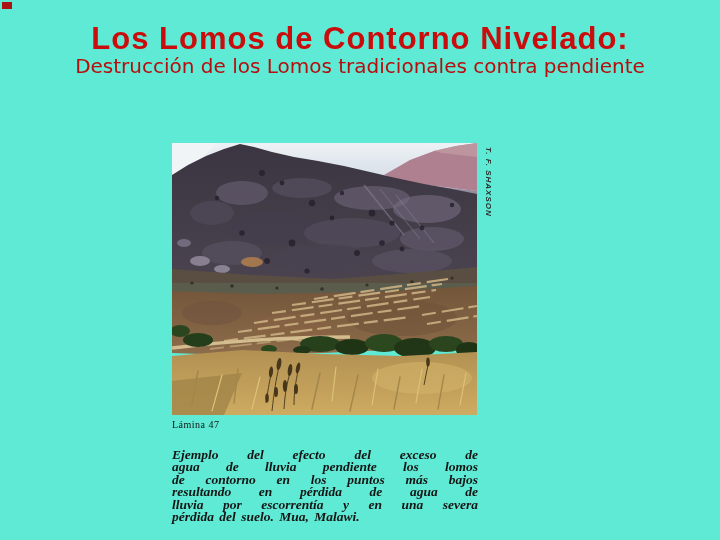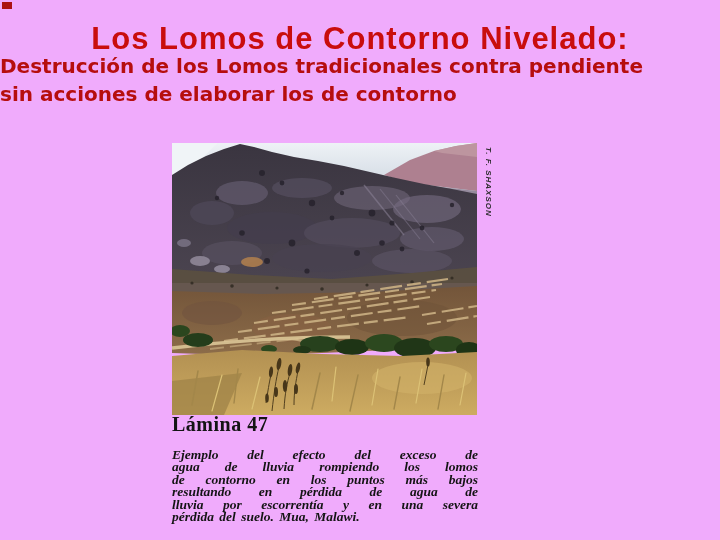--- a/index.html
+++ b/index.html
@@ -1,66 +1,65 @@
 <!DOCTYPE html>
 <html><head>
 <meta charset="utf-8">
 <style>
   html,body{margin:0;padding:0;background:#ffffff;}
   .slide{
-    position:relative;width:720px;height:540px;background:#f0abfc;overflow:hidden;
+    position:relative;width:720px;height:540px;background:#5eead4;overflow:hidden;
     font-family:"Liberation Sans",sans-serif;
   }
   .corner-mark{
     position:absolute;left:2px;top:2px;width:10px;height:7px;background:#ab1212;
   }
   .title{
     position:absolute;top:22px;left:0;width:720px;text-align:center;
     font-family:"Liberation Sans",sans-serif;font-weight:bold;font-size:31px;line-height:34px;
     letter-spacing:1px;color:#c90d0d;white-space:nowrap;
   }
   .subtitle{
-    position:absolute;top:52px;left:0;width:720px;
-    font-family:"DejaVu Sans",sans-serif;font-weight:bold;font-size:20px;line-height:28px;
+    position:absolute;top:52px;left:0;width:720px;text-align:center;
+    font-family:"DejaVu Sans",sans-serif;font-weight:normal;font-size:20px;line-height:28px;
     color:#b60e0e;white-space:nowrap;
   }
   .photo{
     position:absolute;left:172px;top:143px;width:305px;height:272px;display:block;
   }
   .credit{
     position:absolute;left:493px;top:147px;transform-origin:0 0;transform:rotate(90deg);
     font-family:"Liberation Sans",sans-serif;font-style:italic;font-weight:bold;
     font-size:8px;letter-spacing:1px;color:#2a2a2a;white-space:nowrap;
   }
   .caption{
     position:absolute;left:172px;top:417px;width:306px;color:#141414;
     font-family:"Liberation Serif",serif;
   }
   .caption-title{
-    font-weight:bold;font-size:20px;line-height:15px;letter-spacing:0.5px;
+    font-weight:normal;font-size:10px;line-height:15px;letter-spacing:0.5px;
   }
   .caption-body{margin-top:17px;}
   .caption-line{
     font-style:italic;font-weight:bold;font-size:13.5px;line-height:12.4px;
     text-align:justify;text-align-last:justify;white-space:normal;
   }
   .caption-line.last{text-align-last:left;word-spacing:2px;}
 </style>
 </head>
 <body>
 
 <div class="slide">
 
   <div class="corner-mark"></div>
 
   <div class="title">Los Lomos de Contorno Nivelado:</div>
 
   <div class="subtitle">
     <div>Destrucción de los Lomos tradicionales contra pendiente</div>
-    <div>sin acciones de elaborar los de contorno</div>
   </div>
 
   <svg class="photo" viewBox="0 0 305 272" aria-hidden="true">
     <defs>
       <linearGradient id="skyGrad" x1="0" y1="0" x2="0" y2="1">
         <stop offset="0" stop-color="#eef2f6"></stop>
           <stop offset="1" stop-color="#c2ccd8"></stop>
       </linearGradient>
       <linearGradient id="mtGrad" x1="0" y1="0" x2="0" y2="1">
         <stop offset="0" stop-color="#3a3540"></stop>
@@ -219,21 +218,21 @@
       </g>
     </g>
   </svg>
 
   <div class="credit">T. F. SHAXSON</div>
 
   <div class="caption">
     <div class="caption-title">Lámina 47</div>
     <div class="caption-body">
       <div class="caption-line">Ejemplo del efecto del exceso de</div>
-      <div class="caption-line">agua de lluvia rompiendo los lomos</div>
+      <div class="caption-line">agua de lluvia pendiente los lomos</div>
       <div class="caption-line">de contorno en los puntos más bajos</div>
       <div class="caption-line">resultando en pérdida de agua de</div>
       <div class="caption-line">lluvia por escorrentía y en una severa</div>
       <div class="caption-line last">pérdida del suelo. Mua, Malawi.</div>
     </div>
   </div>
 
 </div>
 
 </body></html>

